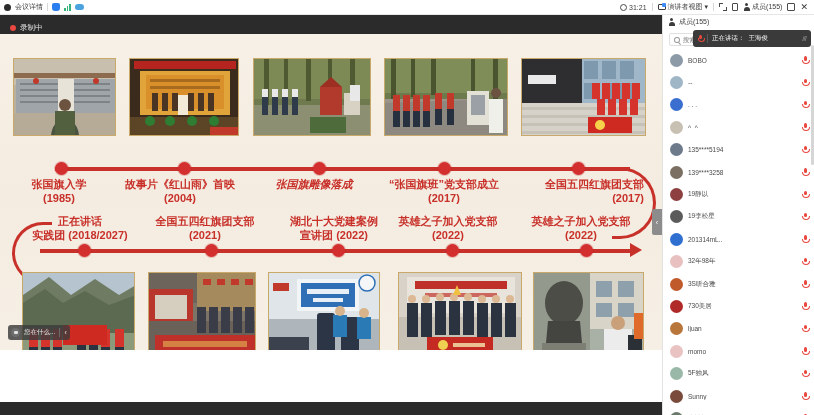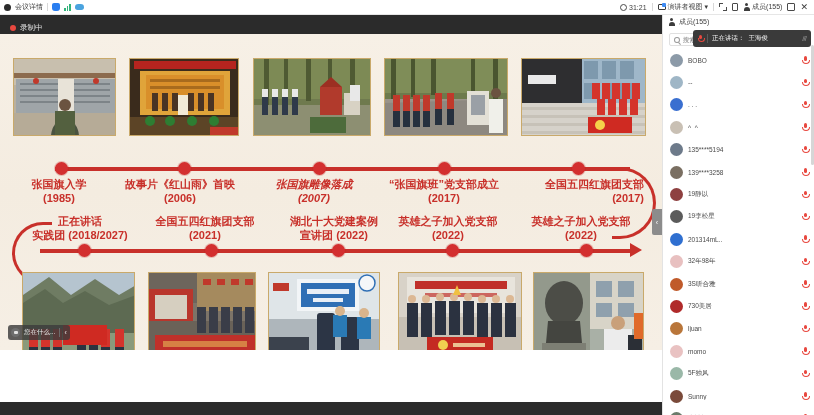--- a/index.html
+++ b/index.html
@@ -381,25 +381,24 @@
     <div class="tl-node" style="left:313px;top:128px;"></div>
     <div class="tl-node" style="left:438px;top:128px;"></div>
     <div class="tl-node" style="left:572px;top:128px;"></div>
 
     <div class="tl-label" style="left:-3px;top:144px;width:124px;">
       <div class="tl-title">张国旗入学</div>
       <div class="tl-year">(1985)</div>
     </div>
     <div class="tl-label" style="left:110px;top:144px;width:140px;">
       <div class="tl-title">故事片《红山雨》首映</div>
-      <div class="tl-year">(2006)</div>
+      <div class="tl-year">(2004)</div>
     </div>
     <div class="tl-label" style="left:250px;top:144px;width:128px;font-style:italic;">
       <div class="tl-title">张国旗雕像落成</div>
-      <div class="tl-year">(2007)</div>
     </div>
     <div class="tl-label" style="left:370px;top:144px;width:148px;">
       <div class="tl-title">“张国旗班”党支部成立</div>
       <div class="tl-year">(2017)</div>
     </div>
     <div class="tl-label" style="left:508px;top:144px;width:136px;text-align:right;">
       <div class="tl-title">全国五四红旗团支部</div>
       <div class="tl-year">(2017)</div>
     </div>
 

